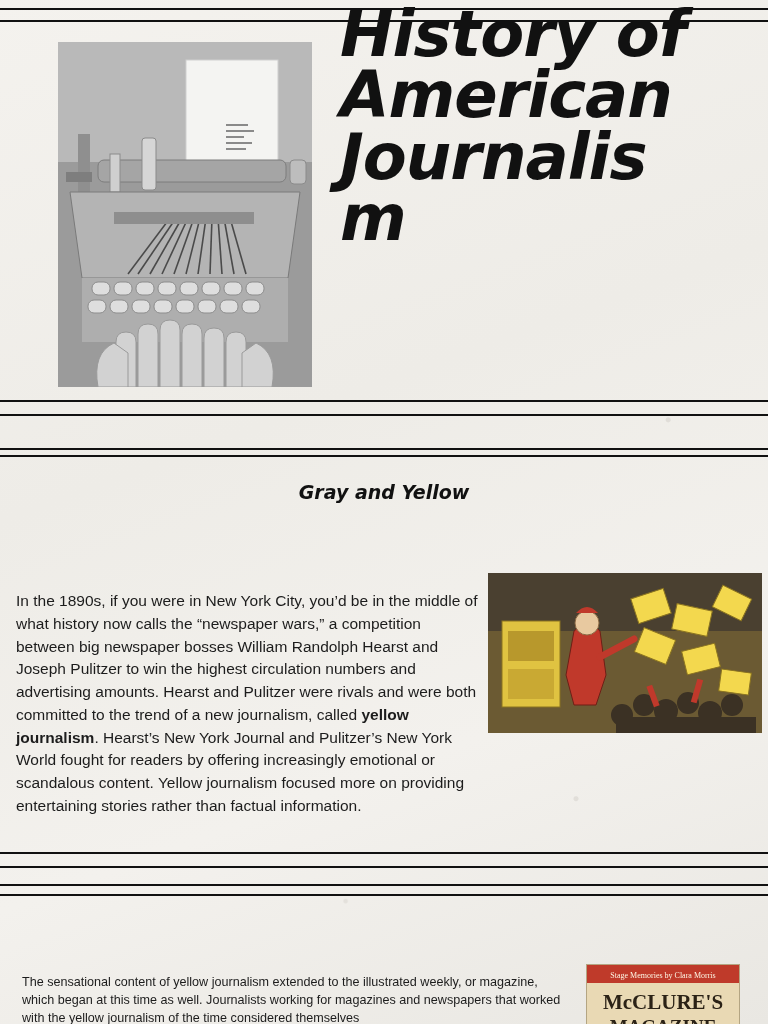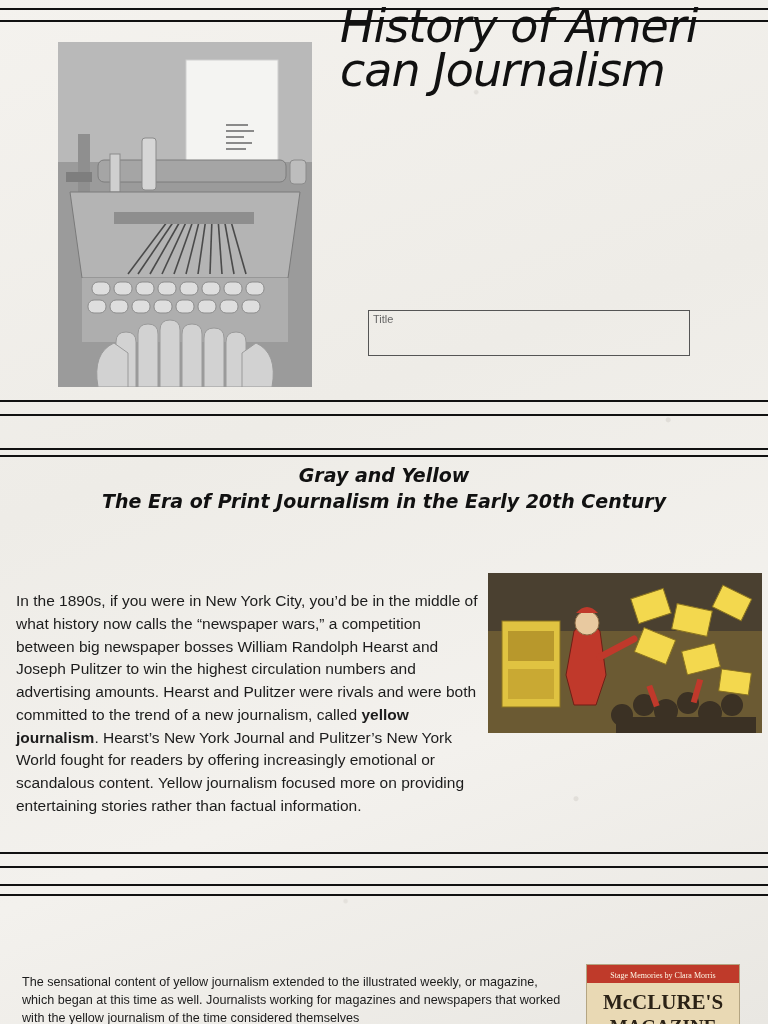--- a/index.html
+++ b/index.html
@@ -56,23 +56,23 @@
     background: #8d8d8d;
   }
   .tw-svg { display: block; width: 100%; height: 100%; }
 
   .hero-title {
     position: absolute;
     left: 340px;
     top: 4px;
     width: 360px;
     font-family: "DejaVu Sans", sans-serif;
-    font-weight: normal;
+    font-weight: bold;
     font-style: italic;
-    font-size: 46px;
+    font-size: 64px;
     line-height: 0.96;
     letter-spacing: -1px;
     color: #111;
     word-break: break-all;
   }
   .title-textbox {
     position: absolute;
     left: 368px;
     top: 310px;
     width: 322px;
@@ -92,21 +92,21 @@
     left: 0; top: 455px; width: 768px; height: 405px;
   }
   .sec1-heading {
     text-align: center;
     font-family: "DejaVu Sans", sans-serif;
     font-weight: bold;
     font-style: italic;
     font-size: 19px;
     line-height: 1.35;
     color: #111;
-    padding-top: 8px;
+    padding-top: 25px;
   }
   .sec1-body {
     position: absolute;
     left: 16px;
     top: 96px;
     width: 462px;
     font-size: 15.5px;
     line-height: 1.47;
     color: #1c1c1c;
     margin-top: 39px;
@@ -243,29 +243,25 @@
           <path d="M146 345 L146 296 q0-10 10-10 q10 0 10 10 L166 345 Z"></path>
           <path d="M168 345 L168 300 q0-10 10-10 q10 0 10 10 L188 345 Z"></path>
           <path d="M40 345 q-6-34 16-44 l14 10 L70 345 Z"></path>
           <path d="M214 345 q6-34 -16-44 l-14 10 L184 345 Z"></path>
         </g>
       </svg>
     </div>
 
     <div class="hero-title">History of American Journalism</div>
 
-    <div class="title-textbox">
-      <span>Title</span>
-    </div>
   </div>
 
   <div class="sec1">
     <div class="sec1-heading">
       <div>Gray and Yellow</div>
-      <div>The Era of Print Journalism in the Early 20th Century</div>
     </div>
 
     <div class="sec1-body">
       <span>In the 1890s, if you were in New York City, you’d be in the middle of what history now calls the “newspaper wars,” a competition between big newspaper bosses William Randolph Hearst and Joseph Pulitzer to win the highest circulation numbers and advertising amounts. Hearst and Pulitzer were rivals and were both committed to the trend of a new journalism, called </span><b>yellow journalism</b><span>. Hearst’s New York Journal and Pulitzer’s New York World fought for readers by offering increasingly emotional or scandalous content. Yellow journalism focused more on providing entertaining stories rather than factual information.</span>
     </div>
 
     <div class="cartoon">
       <svg class="cartoon-svg" viewBox="0 0 274 160" preserveAspectRatio="none">
         <rect width="274" height="160" fill="#5c4f2e"></rect>
         <rect x="0" y="0" width="274" height="58" fill="#4a4030"></rect>

